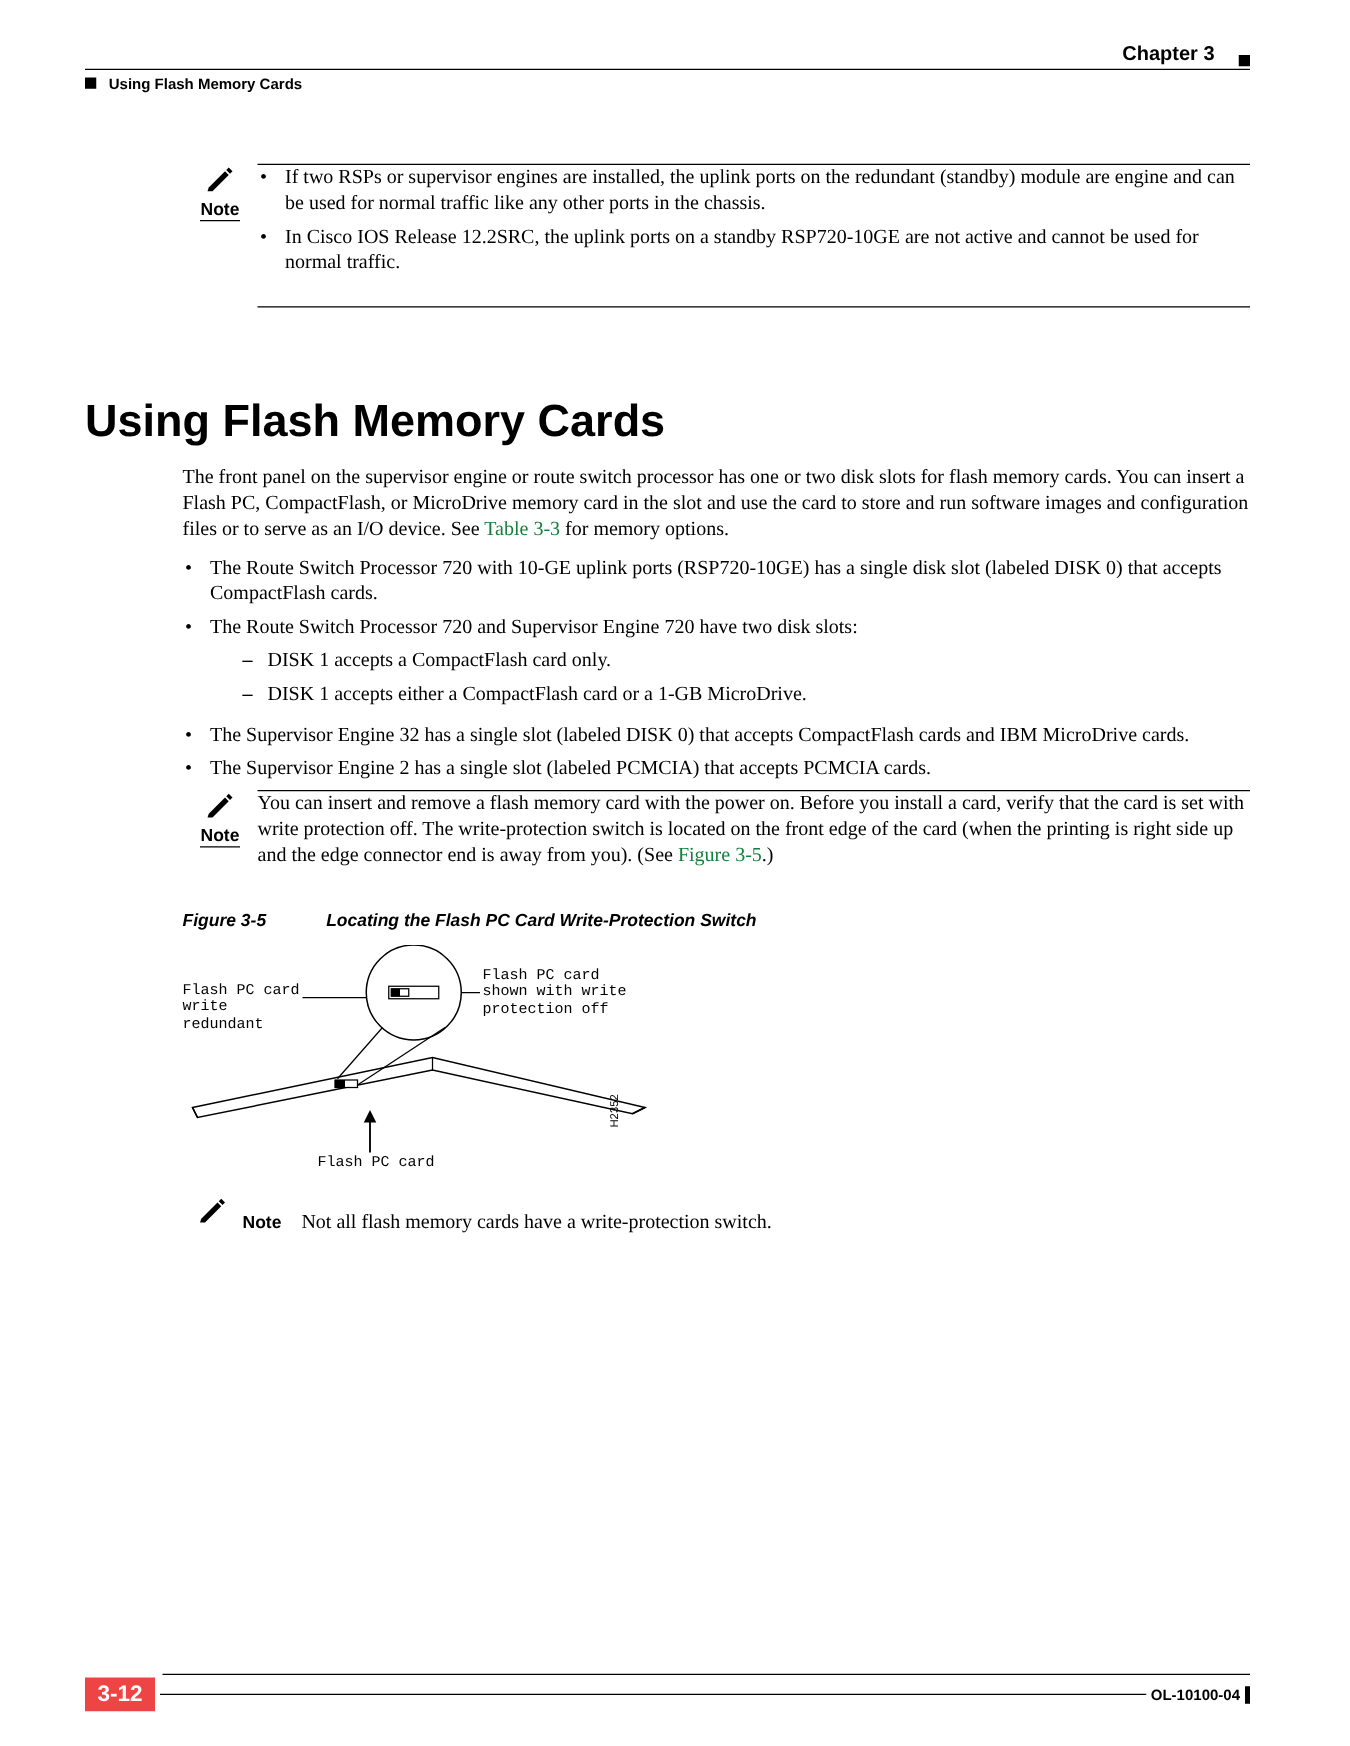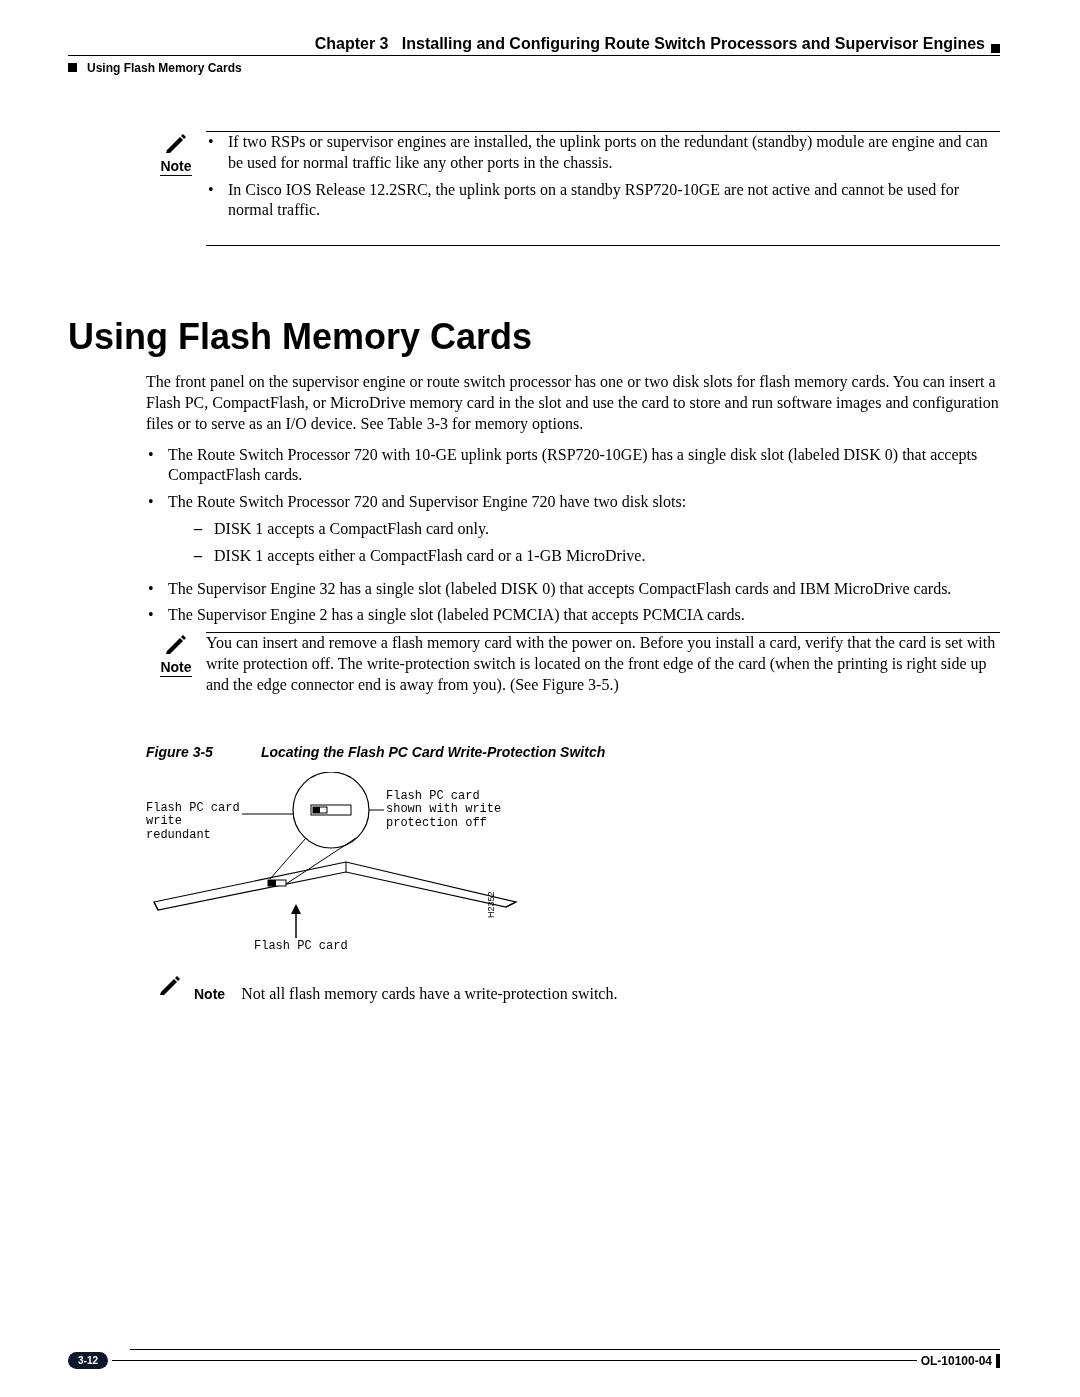--- a/index.html
+++ b/index.html
@@ -44,40 +44,40 @@
   .sub-bullet-list li .dash { width: 20px; flex-shrink: 0; font-weight: bold; }
 
   .h1 {
     font-family: Arial, Helvetica, sans-serif;
     font-size: 36px;
     font-weight: bold;
     margin: 70px 0 14px -78px;
   }
 
   .body-para { line-height: 1.3; margin-bottom: 6px; }
-  .figure-ref { color: #000000; }
-
-  .figure-caption { font-family: Arial, Helvetica, sans-serif; font-size: 14px; font-weight: bold; font-style: italic; margin: 42px 0 12px 0; }
+  .figure-ref { color: #15803d; }
+
+  .figure-caption { font-family: Arial, Helvetica, sans-serif; font-size: 14px; font-weight: bold; font-style: italic; margin: 26px 0 12px 0; }
   .figure-caption .capnum { margin-right: 48px; }
 
   .figure-area { position: relative; height: 190px; margin-top: 6px; }
   .figure-area svg { position: absolute; left: 0; top: 0; }
   .fig-label { position: absolute; font-family: Liberation Mono, monospace; font-size: 12px; line-height: 1.15; }
 
   .footer {
     position: absolute;
     bottom: 28px;
     left: 68px;
     right: 80px;
   }
   .footer-rule-wrap { display:flex; align-items:flex-end; }
   .footer-rule-thin { border-top:1px solid #000; flex:1; }
   .footer-title { font-family: Arial, Helvetica, sans-serif; font-size: 12px; font-weight: bold; text-align:center; margin-top:3px; }
   .footer-bottom { display:flex; align-items:center; margin-top:2px; }
-  .page-num-box { background:#0f172a; color:#fff; font-family: Arial, Helvetica, sans-serif; font-size:10px; font-weight:bold; padding:3px 10px;border-radius:10px; }
+  .page-num-box { background:#ef4444; color:#fff; font-family: Arial, Helvetica, sans-serif; font-size:18px; font-weight:bold; padding:3px 10px; }
   .footer-line { flex:1; border-top:1px solid #000; margin: 0 4px; }
   .doc-num { font-family: Arial, Helvetica, sans-serif; font-size:12px; font-weight:bold; margin-right:4px; }
   .doc-end-bar { display:inline-block; width:4px; height:14px; background:#000; vertical-align:middle; }
 
   .inline-note { display:flex; align-items:center; margin-top:6px; }
   .inline-note .note-icon-col { width:48px; }
   .inline-note .note-label2 { font-family: Arial, Helvetica, sans-serif; font-size:14px; font-weight:bold; margin-right:16px; }
   .inline-note .ntxt { flex:1; line-height:1.3; padding-top:16px; }
 
   .hr-container { margin-left:60px; }
@@ -86,21 +86,20 @@
 </head>
 <body>
 
 <div class="page-container">
 
   <div class="header-row">
     <div></div>
     <div class="header-right">
       <span>Chapter 3</span>
       <span>&nbsp;&nbsp;&nbsp;</span>
-      <span>Installing and Configuring Route Switch Processors and Supervisor Engines</span>
       <span class="header-square"></span>
     </div>
   </div>
   <hr class="header-rule">
   <div>
     <span class="header-square-left"></span>
     <span class="subheader">Using Flash Memory Cards</span>
   </div>
 
   <div class="content">

